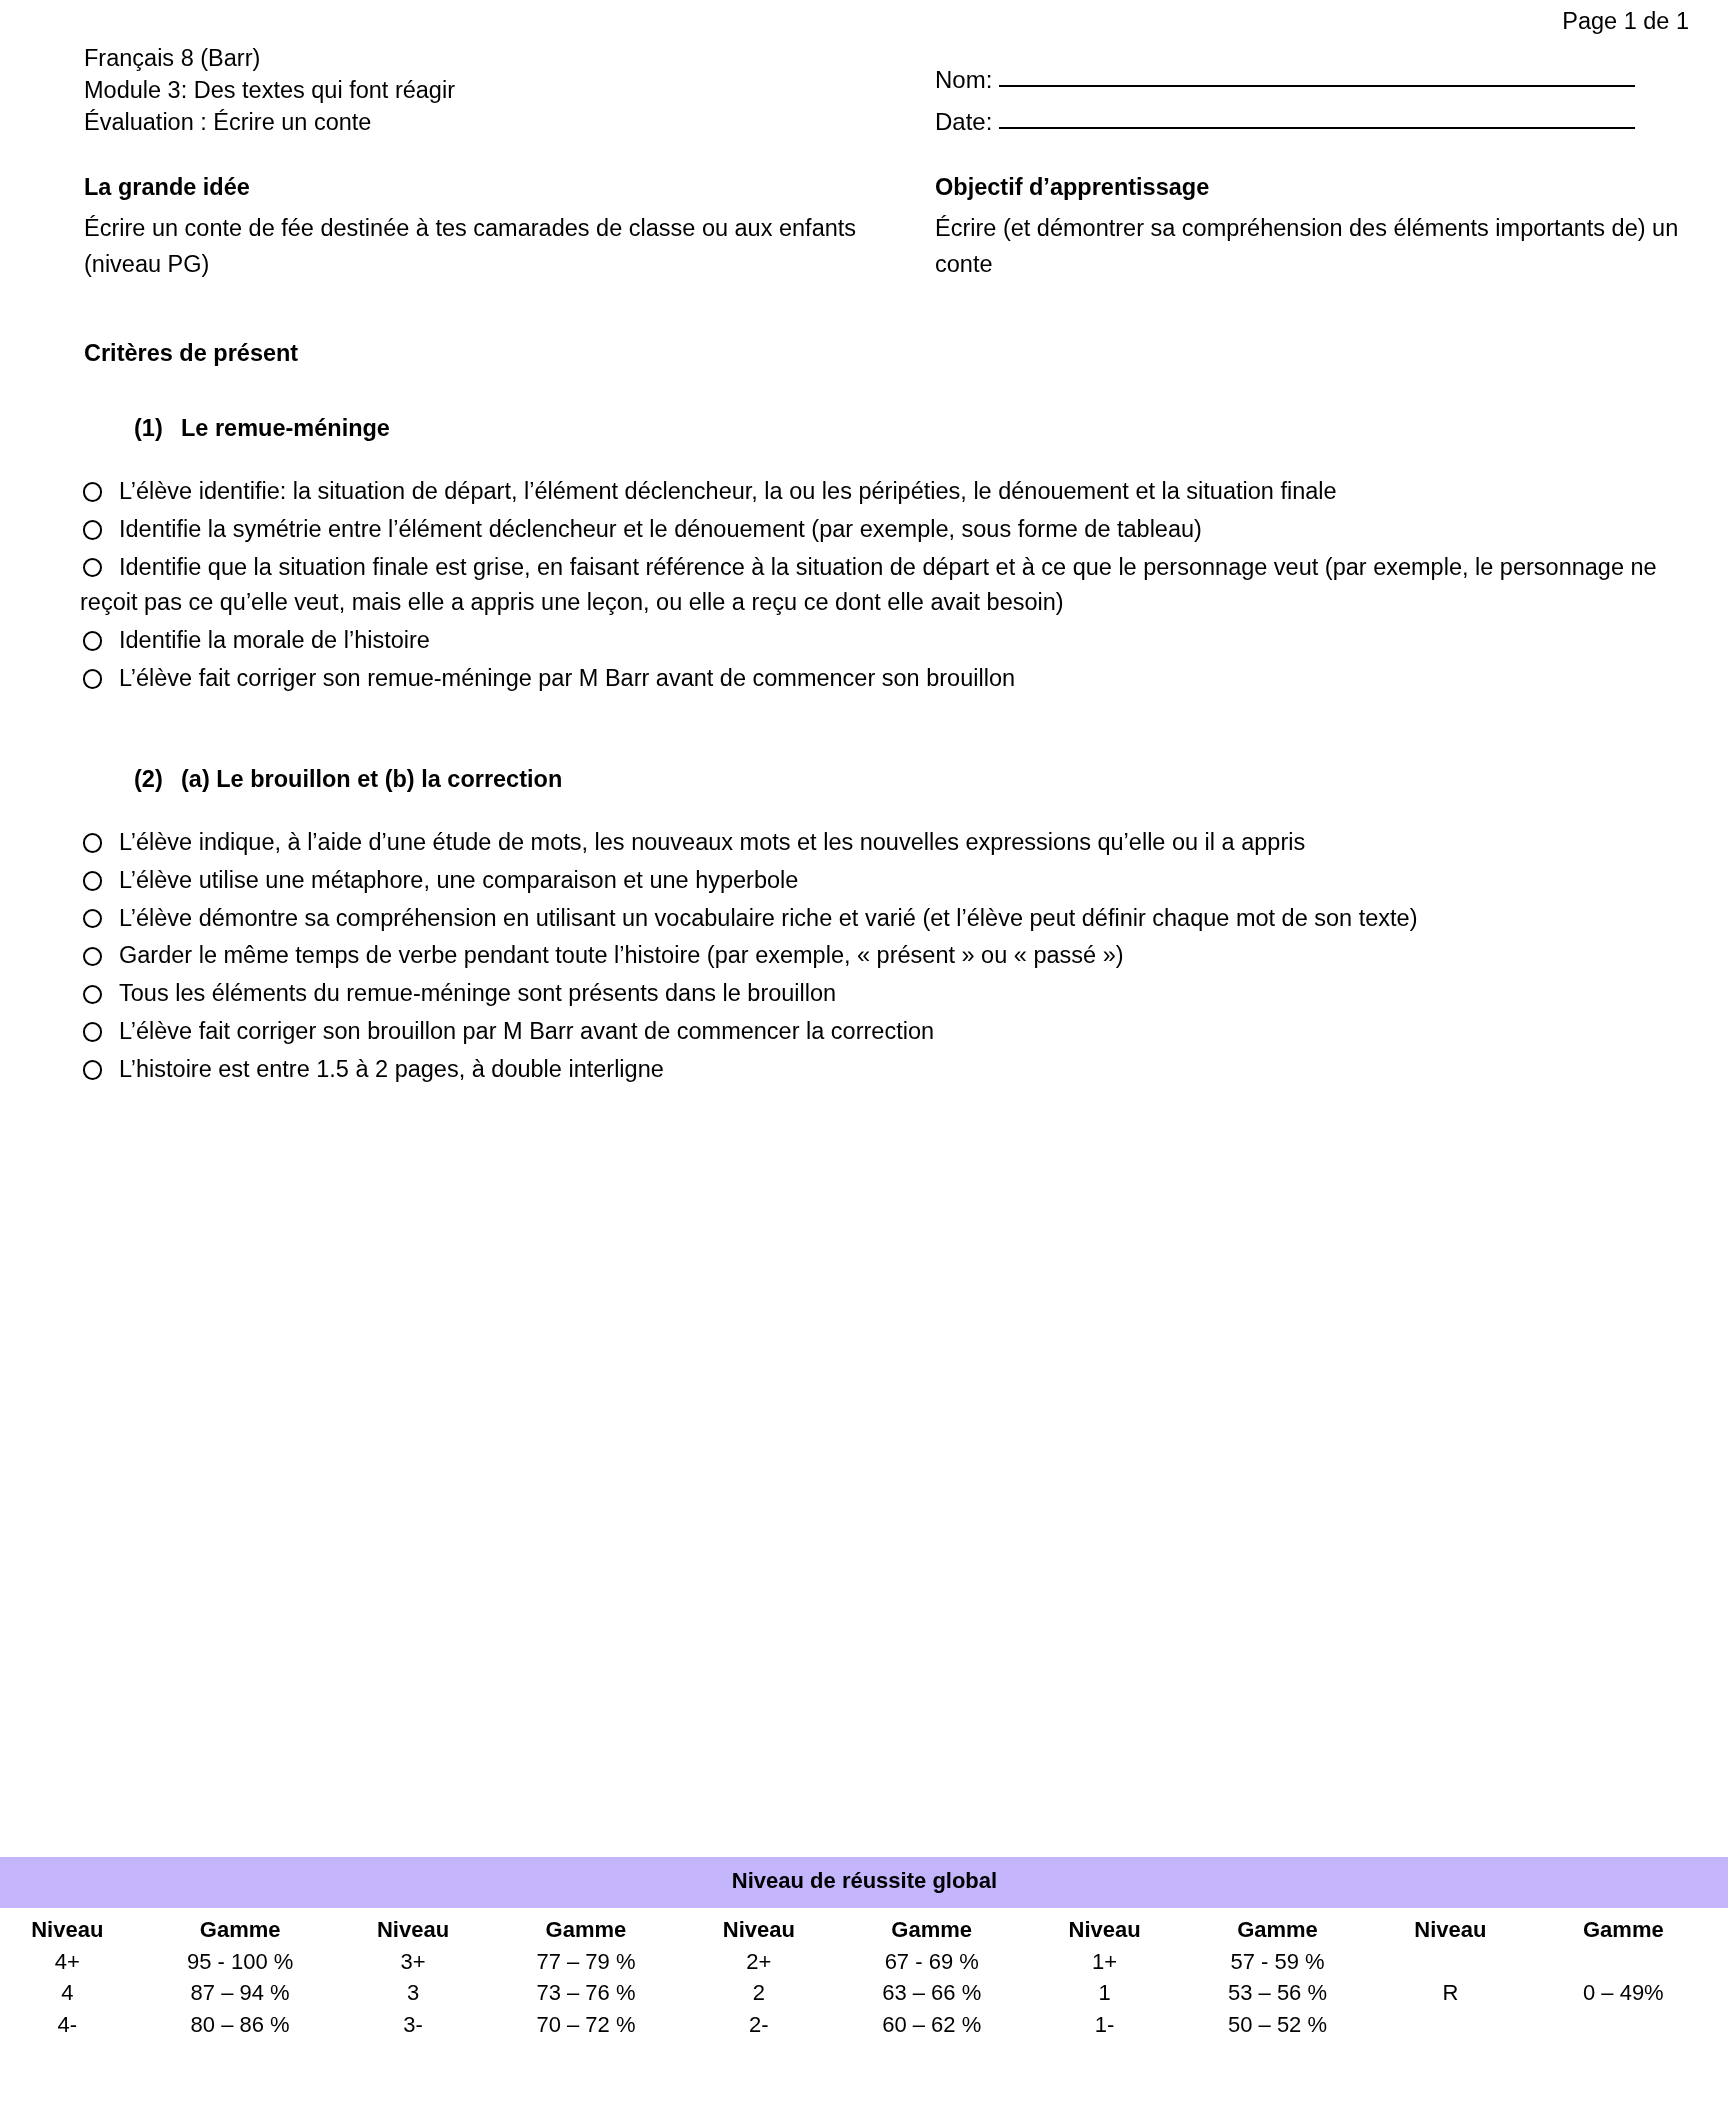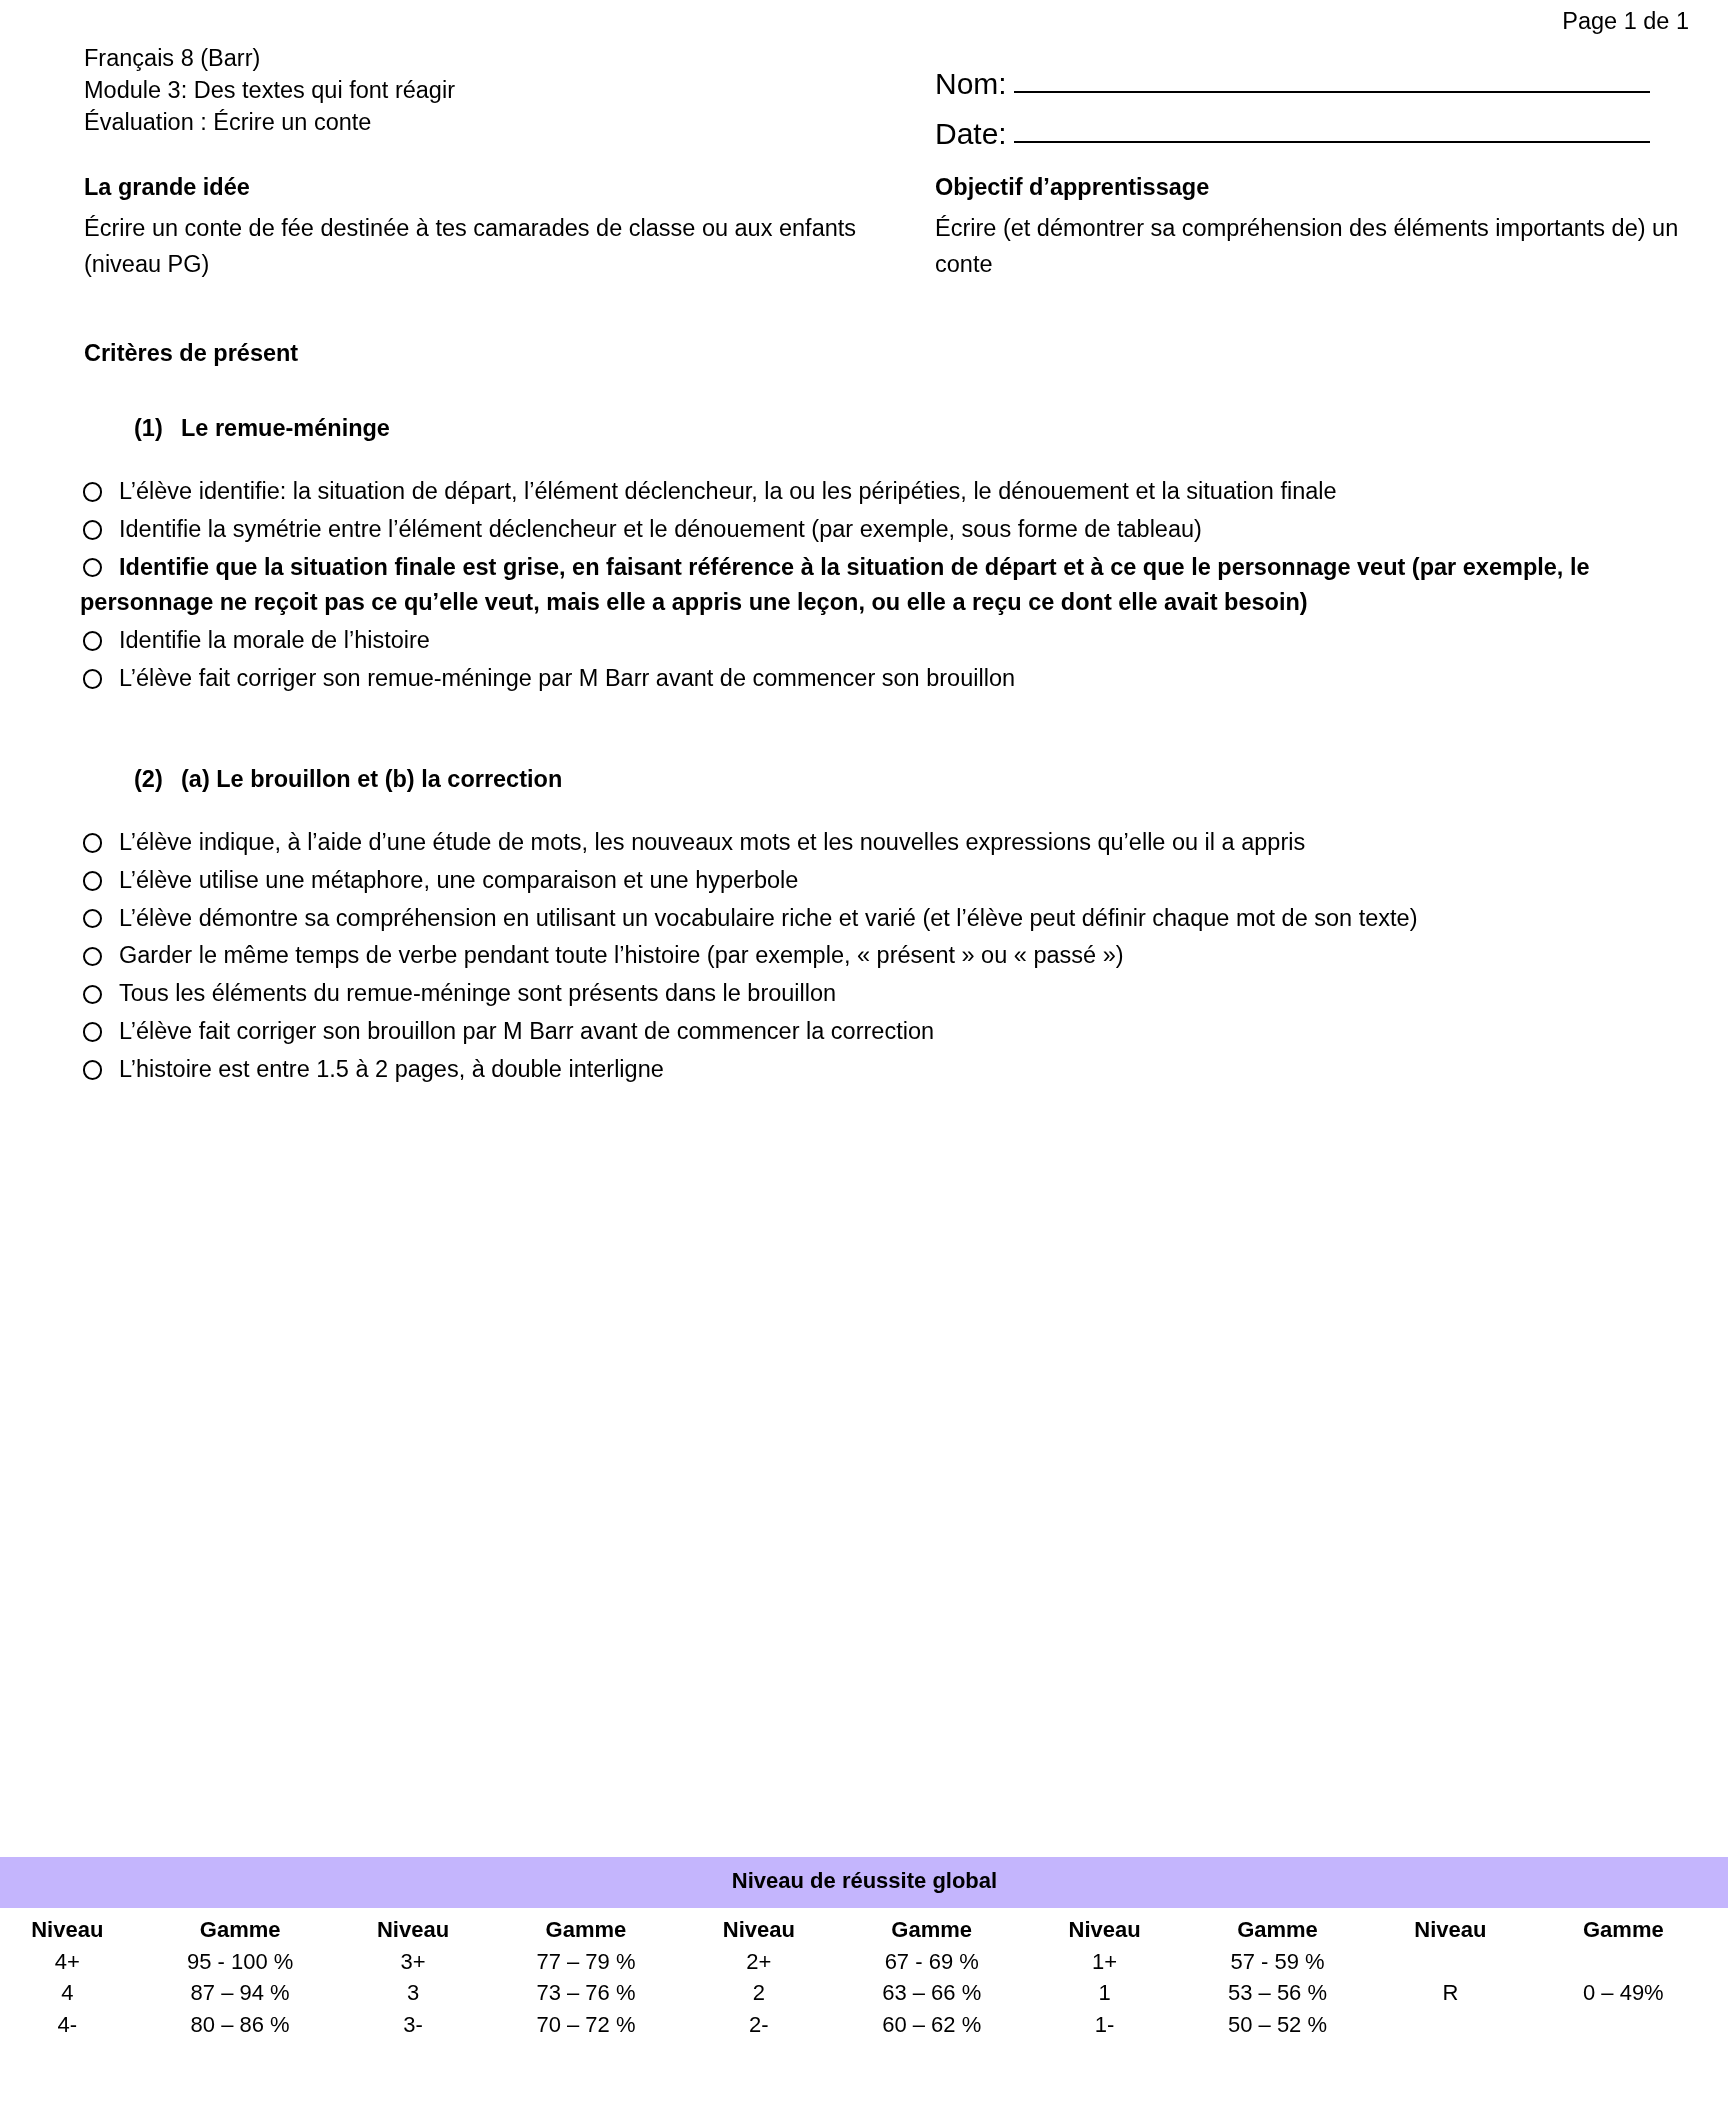--- a/index.html
+++ b/index.html
@@ -39,21 +39,21 @@
     top: 43px;
     font-size: 23.5px;
     line-height: 1.36;
   }
   .hdr-left div { white-space: nowrap; }
 
   .hdr-right {
     position: absolute;
     left: 935px;
     top: 64px;
-    font-size: 30px;
+    font-size: 24px;
     line-height: 1.36;
   }
   .fieldrow {
     display: flex;
     align-items: baseline;
     margin-bottom: 9.7px;
   }
   .fieldrow .lbl { white-space: nowrap; }
   .fieldrow .rule {
     display: inline-block;
@@ -118,21 +118,21 @@
     left: 2.8px;
     top: 8.3px;
     width: 19.4px;
     height: 19.4px;
     border: 2.1px solid #000;
     border-radius: 50%;
     box-sizing: border-box;
   }
   .item .txt { display: block; }
   
-  .item.hang { padding-left: 39px; font-weight: bold; }
+  .item.hang { padding-left: 39px; }
   .item.hang .txt { margin-left: -39px; text-indent: 39px; }
 
   
   .grade-band {
     position: absolute;
     left: 0;
     top: 1857px;
     width: 1729px;
     height: 51px;
     background: #c4b5fd;

